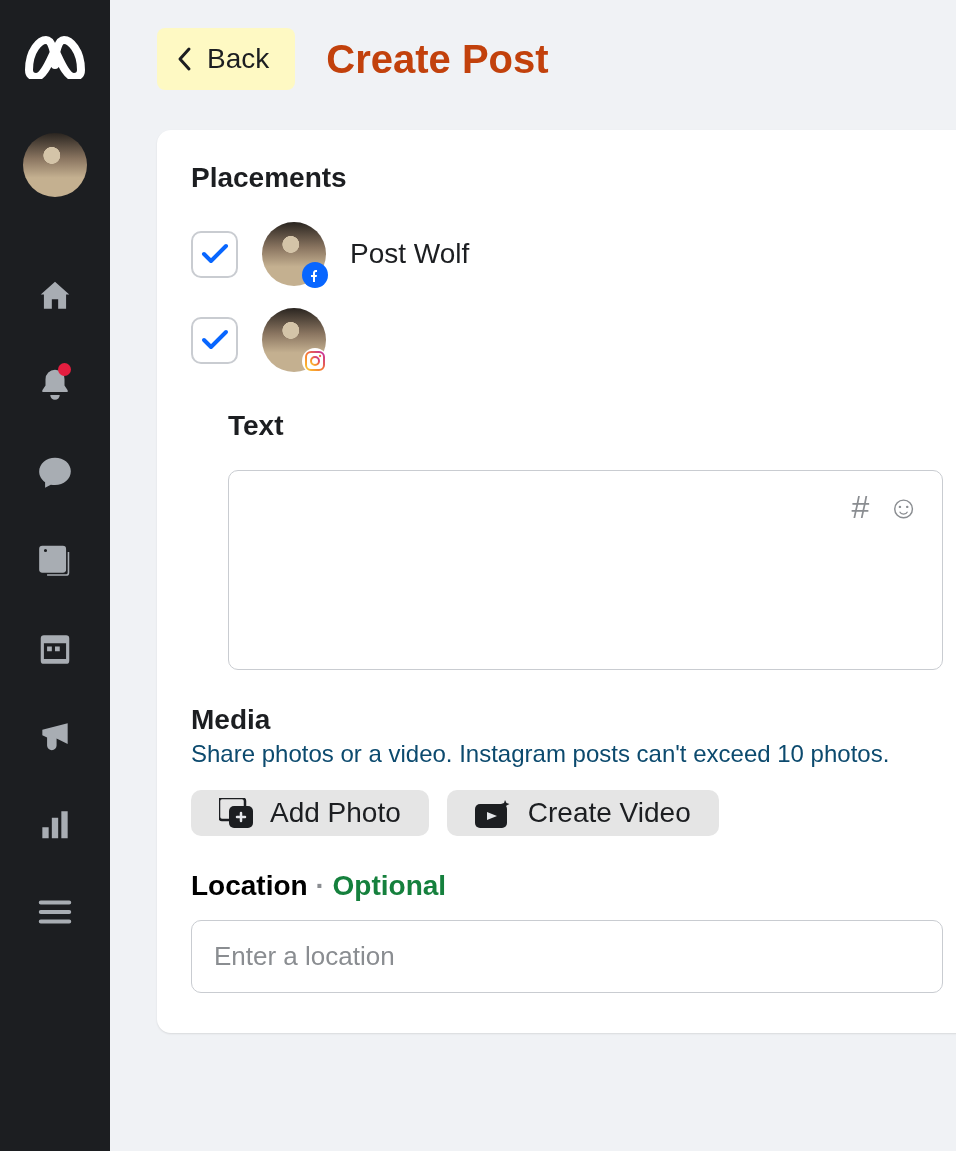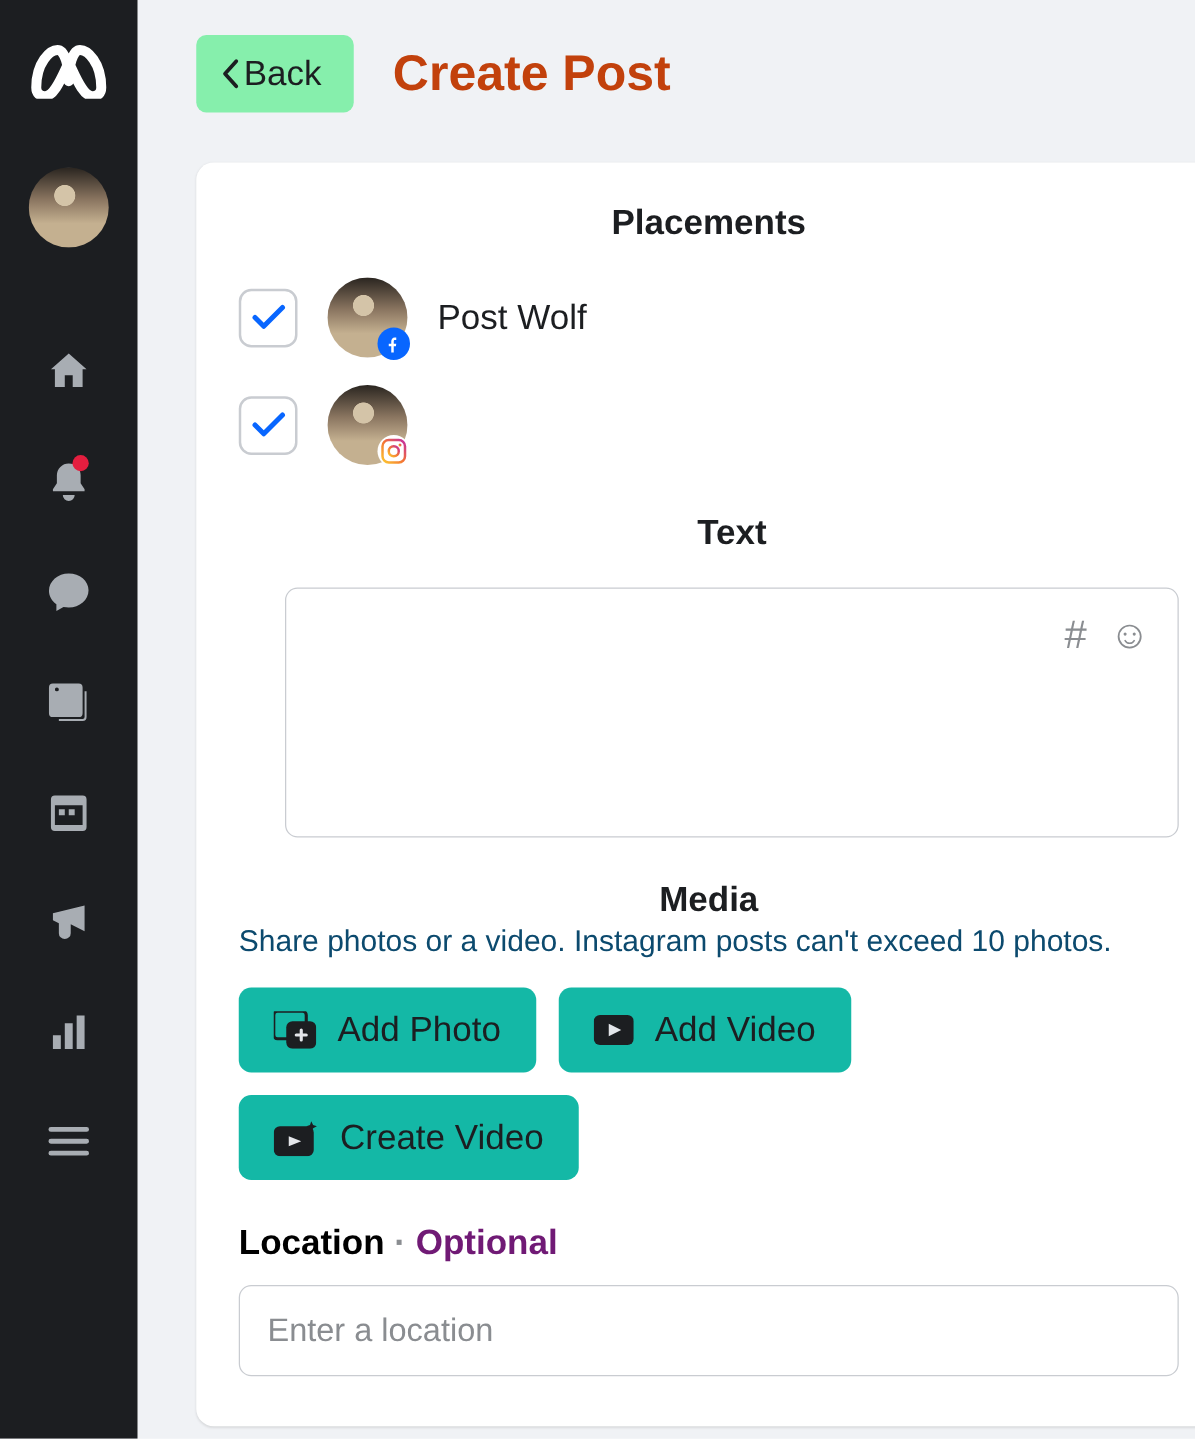--- a/index.html
+++ b/index.html
@@ -65,21 +65,22 @@
     }
     .topbar {
       display: flex;
       align-items: center;
       gap: 31px;
       margin-bottom: 40px;
     }
     .back-btn {
       display: flex;
       align-items: center;
-      background: #86efac;
+      gap: 12px;
+      background: #fef9c3;
       border: none;
       border-radius: 8px;
       padding: 15px 26px 15px 18px;
       font-size: 28px;
       font-weight: 500;
       color: #1c1e21;
       cursor: pointer;
     }
     .page-title {
       font-size: 40px;
@@ -91,21 +92,20 @@
       border-radius: 14px;
       padding: 32px 34px 40px 34px;
       width: 820px;
       box-shadow: 0 1px 2px rgba(0,0,0,0.1);
     }
     .section-heading {
       font-size: 28px;
       font-weight: 700;
       color: #1c1e21;
       margin-bottom: 28px;
-      text-align: center;
     }
     .placement {
       display: flex;
       align-items: center;
       gap: 24px;
       margin-bottom: 22px;
     }
     .checkbox {
       width: 47px;
       height: 47px;
@@ -177,37 +177,37 @@
     .media-buttons {
       display: flex;
       flex-wrap: wrap;
       gap: 18px;
       margin-top: 22px;
     }
     .media-btn {
       display: flex;
       align-items: center;
       gap: 17px;
-      background: #14b8a6;
+      background: #e5e5e5;
       border: none;
       border-radius: 10px;
-      padding: 18px 28px;
+      padding: 7px 28px;
       font-size: 28px;
       color: #1c1e21;
       cursor: pointer;
     }
     .location-section {
       margin-top: 34px;
     }
     .location-label {
       font-size: 28px;
       font-weight: 700;
     }
     .optional {
-      color: #701a75;
+      color: #15803d;
       font-weight: 600;
     }
     .location-input {
       width: 100%;
       border: 1px solid #c9ccd1;
       border-radius: 10px;
       padding: 20px 22px;
       font-size: 26px;
       color: #0f172a;
       margin-top: 18px;
@@ -341,27 +341,20 @@
       <div class="media-buttons">
         <button class="media-btn">
           <svg width="34" height="30" viewBox="0 0 34 30">
               <rect x="0" y="0" width="26" height="22" rx="3" fill="none" stroke="#1c1e21" stroke-width="2.5"></rect>
               <rect x="10" y="8" width="24" height="22" rx="5" fill="#1c1e21"></rect>
               <path d="M22 15v8M18 19h8" stroke="#e4e6ea" stroke-width="2.5" stroke-linecap="round"></path>
             </svg>
           <span>Add Photo</span>
         </button>
         <button class="media-btn">
-          <svg width="32" height="24" viewBox="0 0 32 24">
-              <rect x="0" y="0" width="32" height="24" rx="5" fill="#1c1e21"></rect>
-              <path d="M12 7l10 5-10 5z" fill="#e4e6ea"></path>
-            </svg>
-          <span>Add Video</span>
-        </button>
-        <button class="media-btn">
           <svg width="36" height="30" viewBox="0 0 36 30">
               <rect x="0" y="6" width="32" height="24" rx="5" fill="#1c1e21"></rect>
               <path d="M12 14l10 4-10 4z" fill="#e4e6ea"></path>
               <path d="M30 2l1.5 3 3 1-3 1.5-1.5 3-1-3-3-1.5 3-1z" fill="#1c1e21"></path>
             </svg>
           <span>Create Video</span>
         </button>
       </div>
     </div>
 

